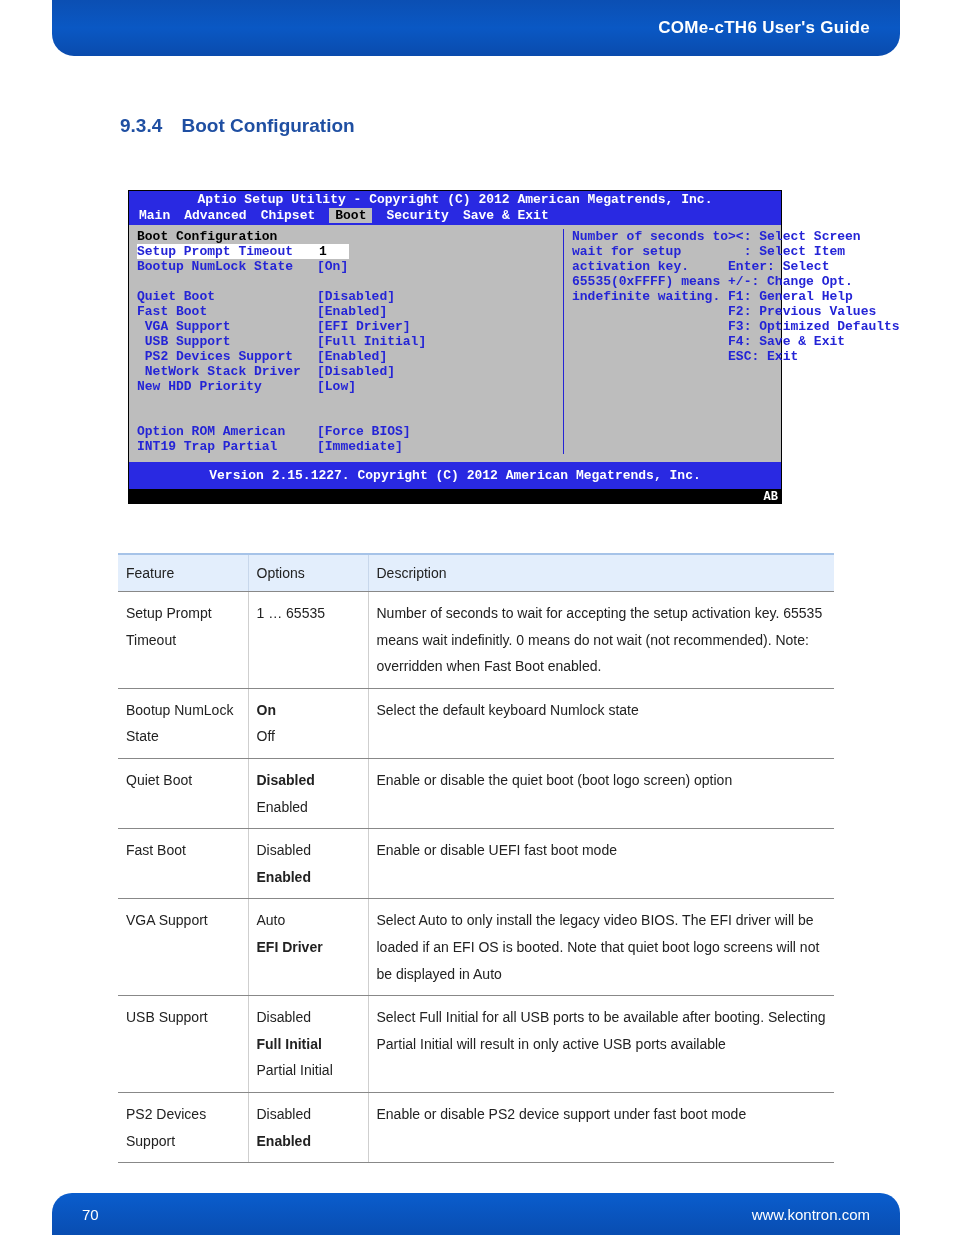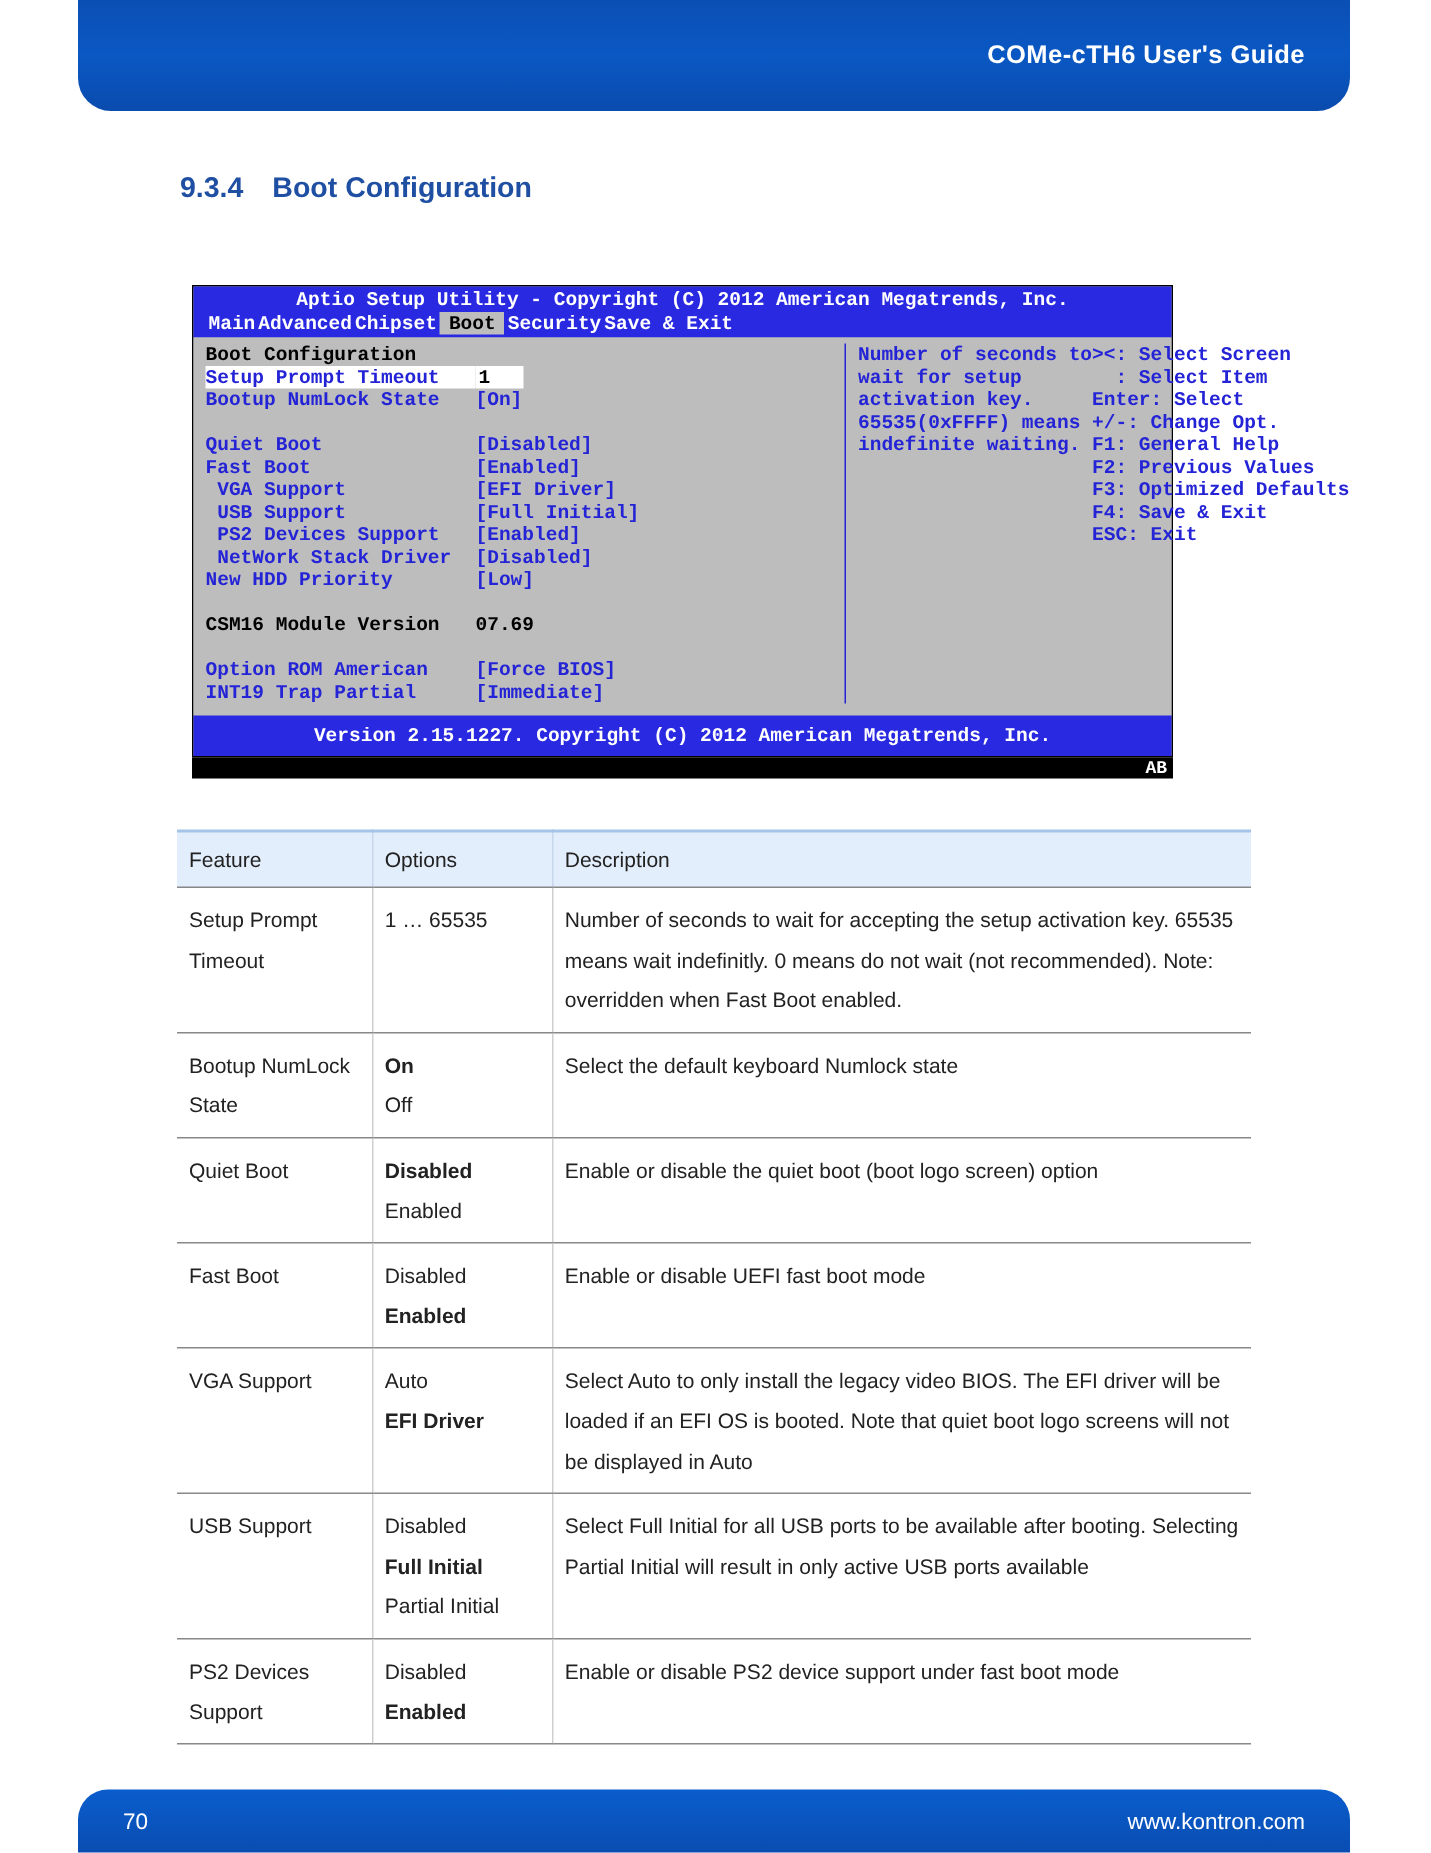--- a/index.html
+++ b/index.html
@@ -7,21 +7,21 @@
     width: 954px;
     height: 1235px;
     background: #fff;
     font-family: "Trebuchet MS", "Segoe UI", sans-serif;
     position: relative;
     color: #222;
   }
   .top-bar {
     position: absolute;
     top: 0; left: 52px; right: 54px;
-    height: 74px;
+    height: 56px;
     background: linear-gradient(to bottom, #0b4fb3 0%, #0a58c4 50%, #0a4bad 100%);
     border-bottom-left-radius: 22px;
     border-bottom-right-radius: 22px;
     display: flex;
     align-items: center;
     justify-content: flex-end;
     padding: 0 30px;
   }
   .top-bar .doc-title {
     color: #fff;
@@ -57,21 +57,21 @@
     background: #2929e2;
     color: #fff;
     padding: 1px 0;
     font-weight: bold;
   }
   .bios-menubar {
     background: #2929e2;
     color: #fff;
     padding: 0 10px 2px 10px;
     display: flex;
-    gap: 2px;
+    gap: 14px;
     font-weight: bold;
   }
   .bios-menubar .menu-item { }
   .bios-menubar .menu-item.active {
     background: #bdbdbd;
     color: #000;
     padding: 0 6px;
   }
   .bios-body {
     display: flex;
@@ -186,21 +186,20 @@
           <div class="bios-row"><span class="lbl">Bootup NumLock State</span><span class="val">[On]</span></div>
           <div class="bios-row"><span class="lbl"> </span></div>
           <div class="bios-row"><span class="lbl">Quiet Boot</span><span class="val">[Disabled]</span></div>
           <div class="bios-row"><span class="lbl">Fast Boot</span><span class="val">[Enabled]</span></div>
           <div class="bios-row"><span class="lbl"> VGA Support</span><span class="val">[EFI Driver]</span></div>
           <div class="bios-row"><span class="lbl"> USB Support</span><span class="val">[Full Initial]</span></div>
           <div class="bios-row"><span class="lbl"> PS2 Devices Support</span><span class="val">[Enabled]</span></div>
           <div class="bios-row"><span class="lbl"> NetWork Stack Driver</span><span class="val">[Disabled]</span></div>
           <div class="bios-row"><span class="lbl">New HDD Priority</span><span class="val">[Low]</span></div>
           <div class="bios-row"><span class="lbl"> </span></div>
-          <div class="bios-row"><span class="lbl" style="color: rgb(0, 0, 0);">CSM16 Module Version</span><span class="val" style="color: rgb(0, 0, 0);">07.69</span></div>
           <div class="bios-row"><span class="lbl"> </span></div>
           <div class="bios-row"><span class="lbl">Option ROM American</span><span class="val">[Force BIOS]</span></div>
           <div class="bios-row"><span class="lbl">INT19 Trap Partial</span><span class="val">[Immediate]</span></div>
         </div>
       <div class="bios-right">
         <div id="bios-help" style="white-space:pre; flex:0 0 auto;">Number of seconds to
 wait for setup
 activation key.
 65535(0xFFFF) means
 indefinite waiting.</div>

